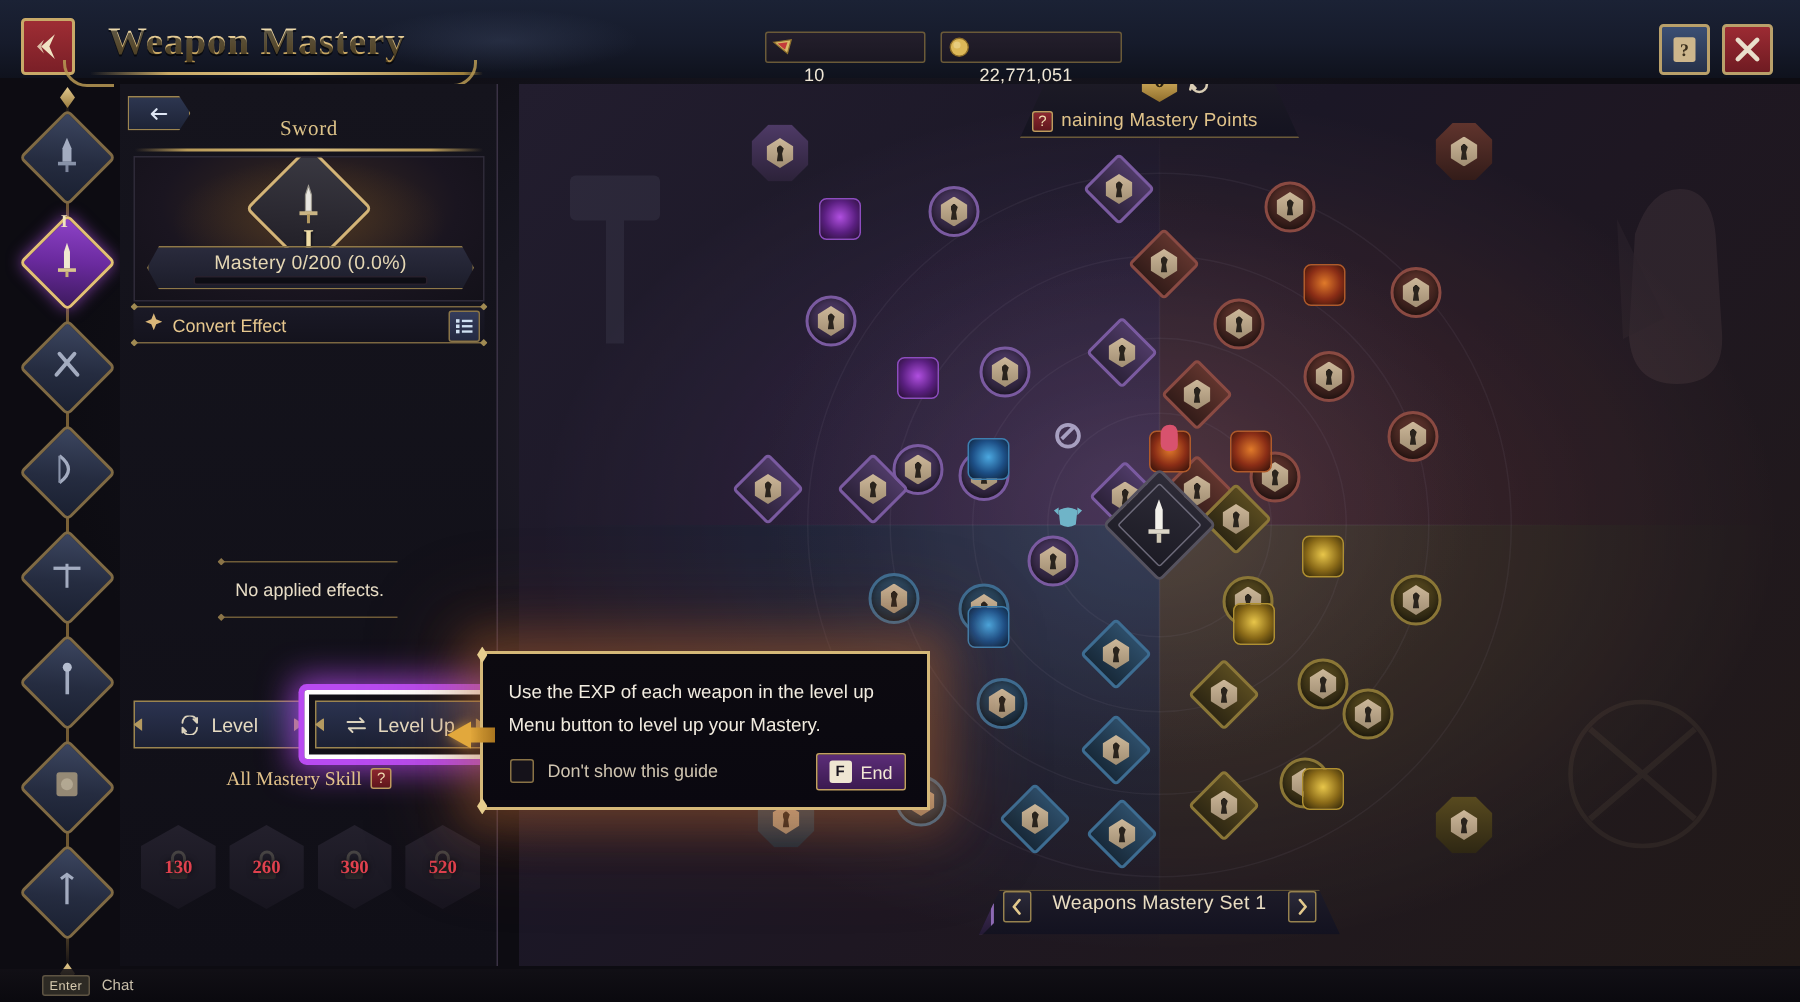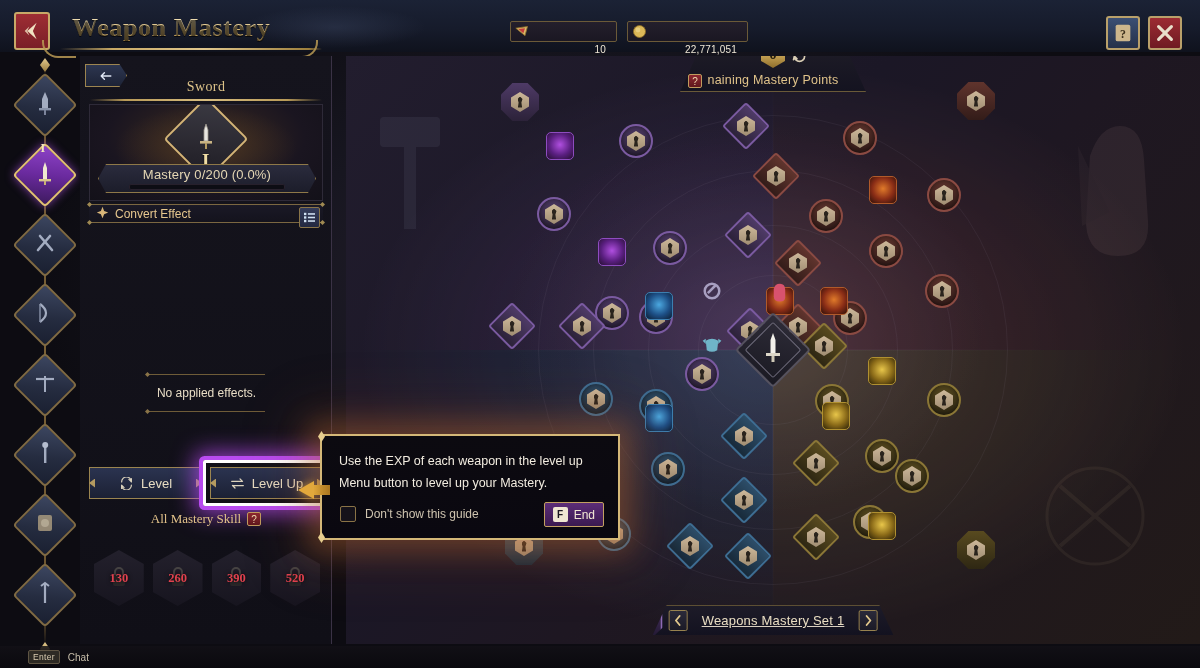--- a/index.html
+++ b/index.html
@@ -64,22 +64,22 @@
     height: 21px; display: flex; align-items: center;
     background: linear-gradient(180deg, #241f2c 0%, #1a1722 100%);
     border: 1px solid #6b5a38; border-radius: 2px;
     padding: 0 2px;
   }
   .pill .ico {
     width: 19px; height: 17px; display: flex; align-items: center; justify-content: center;
     margin-right: 4px;
   }
   .pill .val {
-    font-size: 10px; color: #efe7d6; padding-right: 8px; min-width: 78px;
-    text-align: right; letter-spacing: .2px; margin-top: 36px;
+    font-size: 12px; color: #efe7d6; padding-right: 8px; min-width: 78px;
+    letter-spacing: .2px; margin-top: 36px;
   }
   .pill.coin .val { min-width: 92px; }
 
   .corner-btns { position: absolute; right: 18px; top: 16px; display: flex; gap: 8px; }
   .cbtn {
     width: 34px; height: 34px; border: 2px solid #b9a06a; border-radius: 3px;
     display: flex; align-items: center; justify-content: center;
   }
   .cbtn.help { background: linear-gradient(180deg, #3b4f74 0%, #263149 100%); }
   .cbtn.close { background: linear-gradient(180deg, #9c2b33 0%, #6f1b22 100%); }
@@ -176,21 +176,21 @@
     display: flex; flex-direction: column; align-items: center; justify-content: flex-start;
   }
   .mastery-bar .txt { font-size: 13px; color: #e5d7b4; margin-top: 2px; letter-spacing: .2px; }
   .mastery-track {
     width: 156px; height: 6px; margin-top: 2px;
     background: #0d0d14; border: 1px solid #27202c; border-radius: 2px;
   }
 
   
   .convert {
-    position: absolute; left: 9px; top: 148px; width: 234px; height: 19px;
+    position: absolute; left: 9px; top: 148px; width: 234px; height: 25px;
     background: linear-gradient(180deg, #1a1926 0%, #14131d 100%);
     border-top: 1px solid #7b6741; border-bottom: 1px solid #7b6741;
     display: flex; align-items: center;
   }
   .convert .ic { margin: 0 6px 0 7px; }
   .convert .lbl { font-size: 12px; color: #e6c78e; }
   .convert-list {
     position: absolute; right: 3px; top: 2px; width: 21px; height: 21px;
     background: linear-gradient(180deg, #343c5b 0%, #232941 100%);
     border: 1px solid #8a7549; border-radius: 2px;
@@ -386,27 +386,26 @@
   .mp-label { font-size: 12.5px; color: #e0c38a; padding-bottom: 4px; letter-spacing: .2px; }
   .mp-q {
     position: absolute; left: 8px; bottom: 3px;
     width: 14px; height: 14px; background: linear-gradient(180deg, #8d2830, #5f171d);
     border: 1px solid #c09b5e; border-radius: 2px;
     font-size: 10px; color: #f0dcb0; display: flex; align-items: center; justify-content: center;
   }
 
   
   .setnav {
-    position: absolute; left: 50%; bottom: 9px; transform: translateX(-50%);
-    height: 30px; display: flex; align-items: center;
+    position: absolute; left: 50%; bottom: 21px; transform: translateX(-50%);
+    height: 30px; display: flex; 
     background: linear-gradient(180deg, #1d1b28 0%, #131220 100%);
     border-top: 1px solid #5d4f33;
     clip-path: polygon(14px 0, calc(100% - 14px) 0, 100% 100%, 0 100%);
     padding: 0 16px;
-    text-decoration: underline;
   }
   .setnav-num {
     position: absolute; left: -22px; top: -1px; width: 32px; height: 32px;
     background: linear-gradient(180deg, #4a3060 0%, #241a35 100%);
     border: 2px solid #8d6ab4;
     clip-path: polygon(30% 0,70% 0,100% 30%,100% 70%,70% 100%,30% 100%,0 70%,0 30%);
     display: flex; align-items: center; justify-content: center;
     font-size: 14px; color: #efe5cf; font-family: "Liberation Serif", serif;
   }
   .navarrow {

